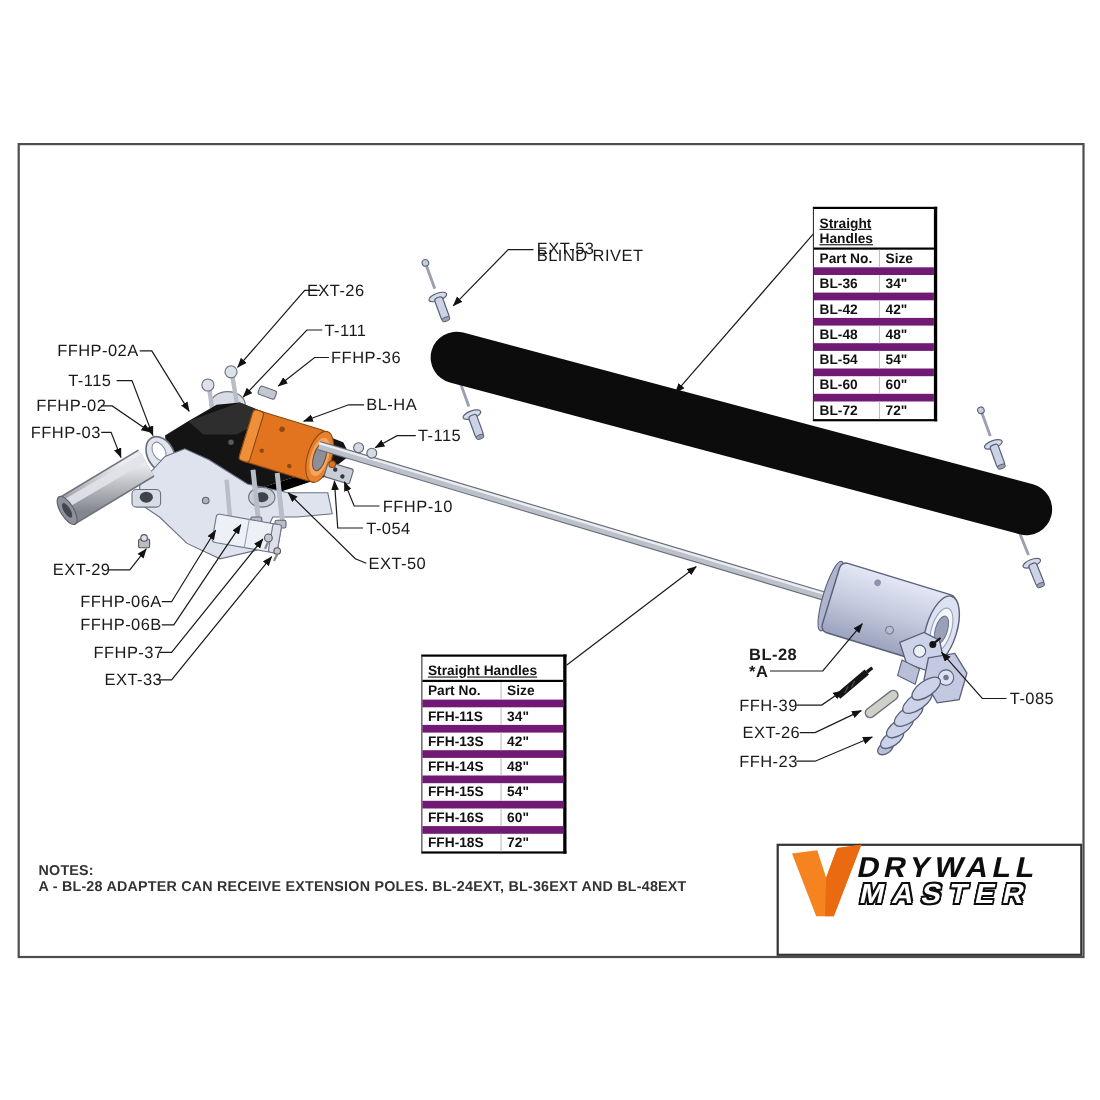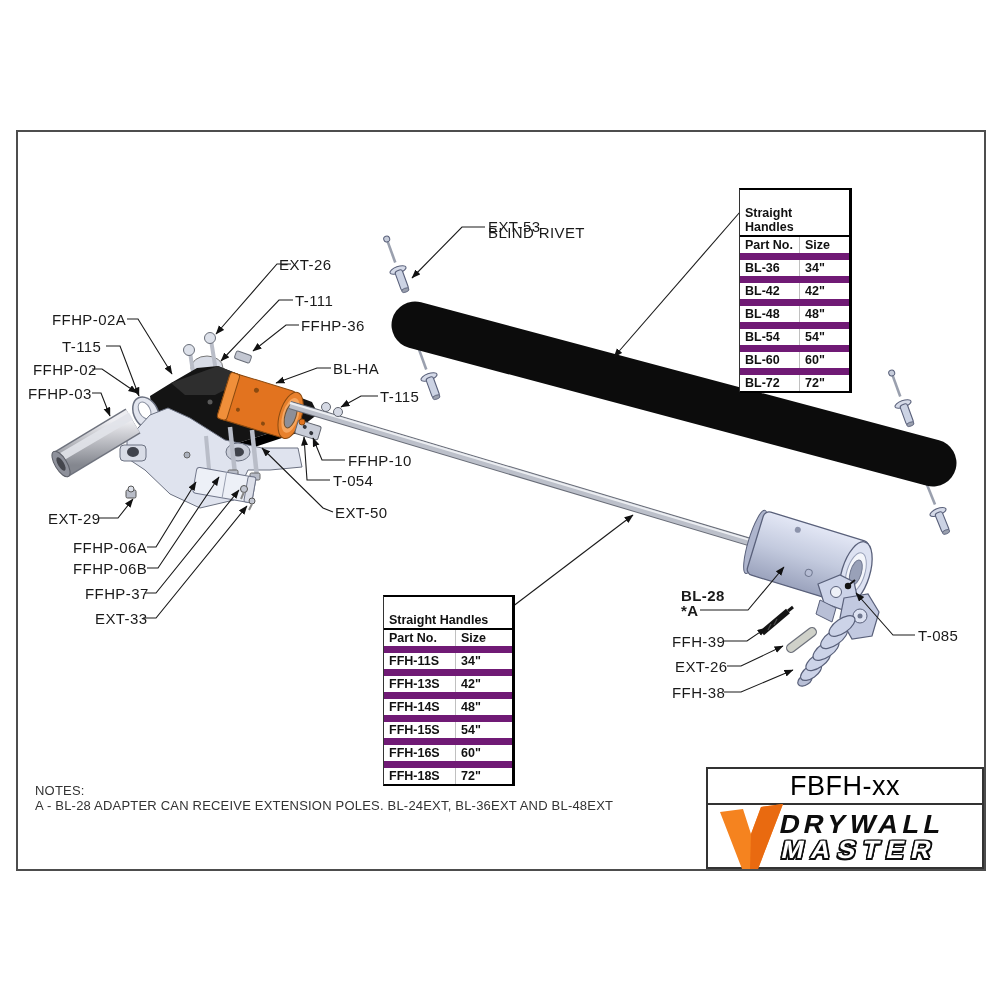--- a/index.html
+++ b/index.html
@@ -5,30 +5,30 @@
   html,body{margin:0;padding:0;background:#fff;}
   #stage{position:relative;width:1000px;height:1000px;background:#fff;overflow:hidden;
          font-family:"Liberation Sans",sans-serif;}
   .page-border{position:absolute;left:16px;top:130px;width:966px;height:737px;
                border:2px solid #4d4d4d;background:transparent;}
   #art{position:absolute;left:0;top:0;}
   .lbl{position:absolute;font-size:15px;color:#1a1a1a;letter-spacing:.4px;white-space:nowrap;line-height:16px;}
   .lbl.b{font-weight:bold;}
   .ptable{position:absolute;background:#fff;border-left:1px solid #333;border-top:2px solid #000;
           border-right:3px solid #000;border-bottom:2px solid #000;font-size:12.5px;font-weight:700;color:#111;}
-  .ptable .title{padding:16px 5px 1px 5px;border-bottom:2px solid #000;}
+  .ptable .title{padding:6px 5px 1px 5px;border-bottom:2px solid #000;text-decoration:underline;}
   .ptable .trow{display:flex;justify-content:space-between;}
   .ptable .trow + .trow{border-top:7px solid #701a75;}
   .ptable .c1{padding:1px 5px;border-right:1px solid #c0c0c0;box-sizing:border-box;}
   .ptable .c2{padding:1px 5px;flex:1;}
   #bl-table{left:739px;top:188px;width:109px;}
   #bl-table .c1{width:60px;}
   #ffh-table{left:383px;top:595px;width:128px;}
   #ffh-table .c1{width:72px;}
-  .notes{position:absolute;left:35px;color:#333;font-size:13px;letter-spacing:.2px;}
+  .notes{position:absolute;left:35px;color:#333;font-size:13px;letter-spacing:.2px;font-weight:bold;}
   #title-block{position:absolute;left:706px;top:767px;width:278px;height:102px;border:2px solid #333;
                box-sizing:border-box;background:#fff;}
   #part-number{height:34px;line-height:34px;text-align:center;font-size:27px;color:#000;
                letter-spacing:.5px;border-bottom:2px solid #333;}
   #logo{position:relative;height:64px;}
   #logo-v{position:absolute;left:6px;top:-4px;}
   .logo-word1{position:absolute;left:72px;top:4px;font-size:26px;font-weight:bold;color:#0d0d0d;
               letter-spacing:4px;transform:skewX(-12deg) scaleX(1.06);transform-origin:left center;}
   .logo-word2{position:absolute;left:74px;top:30px;font-size:25px;font-weight:bold;color:#fff;
               letter-spacing:7px;transform:skewX(-12deg) scaleX(1.06);transform-origin:left center;
@@ -250,21 +250,21 @@
   <div class="lbl" style="left:380px;top:389px">T-115</div>
   <div class="lbl" style="left:488px;top:219px">EXT-53</div>
   <div class="lbl" style="left:488px;top:225px">BLIND RIVET</div>
   <div class="lbl" style="left:348px;top:453px">FFHP-10</div>
   <div class="lbl" style="left:333px;top:473px">T-054</div>
   <div class="lbl" style="left:335px;top:505px">EXT-50</div>
   <div class="lbl b" style="left:681px;top:588px">BL-28</div>
   <div class="lbl b" style="left:681px;top:603px">*A</div>
   <div class="lbl" style="left:672px;top:634px">FFH-39</div>
   <div class="lbl" style="left:675px;top:659px">EXT-26</div>
-  <div class="lbl" style="left:672px;top:685px">FFH-38</div>
+  <div class="lbl" style="left:672px;top:685px">FFH-23</div>
   <div class="lbl" style="left:918px;top:628px">T-085</div>
 
   <div class="ptable" id="bl-table">
     <div class="title">Straight Handles</div>
     <div class="trow">
       <div class="c1">Part No.</div>
       <div class="c2">Size</div>
     </div>
     <div class="trow">
         <div class="c1">BL-36</div>
@@ -321,21 +321,20 @@
     <div class="trow">
         <div class="c1">FFH-18S</div>
         <div class="c2">72"</div>
       </div>
   </div>
 
   <div class="notes" style="top:783px">NOTES:</div>
   <div class="notes" style="top:798px">A - BL-28 ADAPTER CAN RECEIVE EXTENSION POLES. BL-24EXT, BL-36EXT AND BL-48EXT</div>
 
   <div id="title-block">
-    <div id="part-number">FBFH-xx</div>
     <div id="logo">
       <svg id="logo-v" width="72" height="72" viewBox="0 0 72 72">
         <polygon points="6,11 29,8 37,33 47,6 69,3 44,68 28,68" fill="#F5831F"></polygon>
         <polygon points="37,33 47,6 69,3 44,68 36,68" fill="#E8670E" opacity="0.9"></polygon>
       </svg>
       <div class="logo-word1">DRYWALL</div>
       <div class="logo-word2">MASTER</div>
     </div>
   </div>
 

